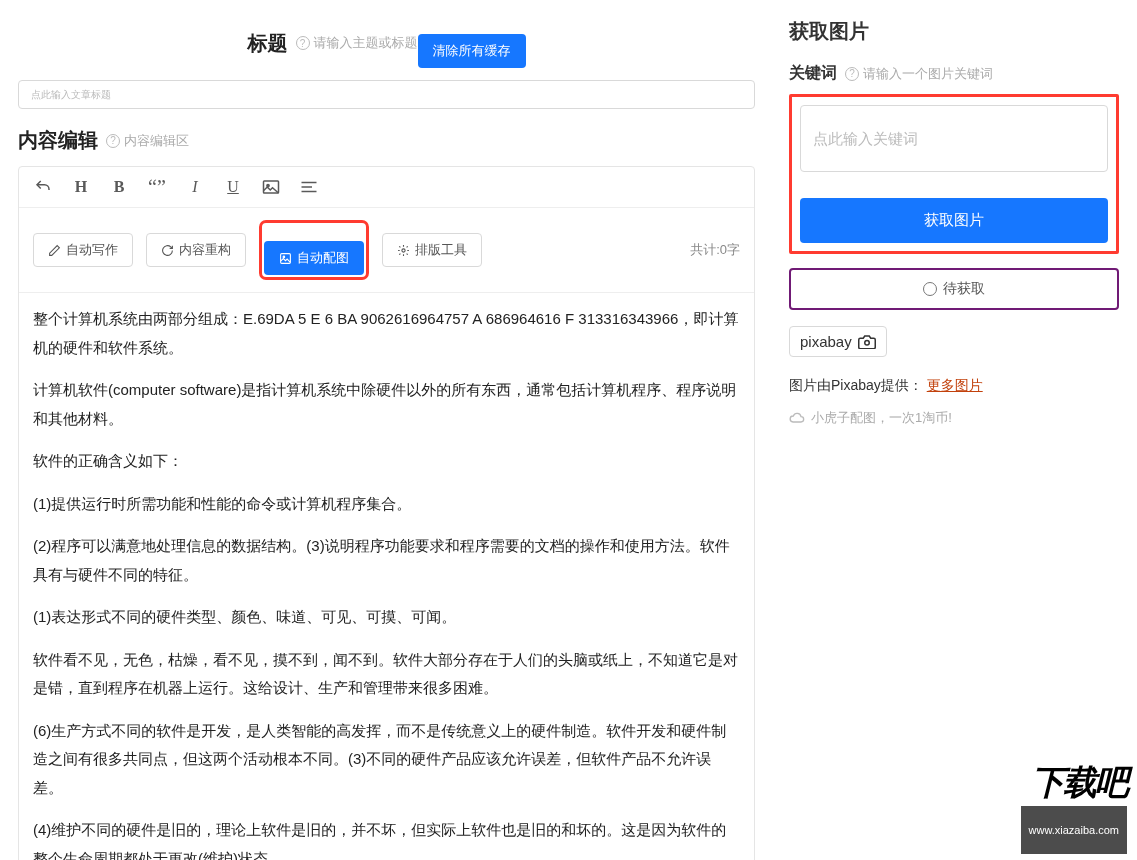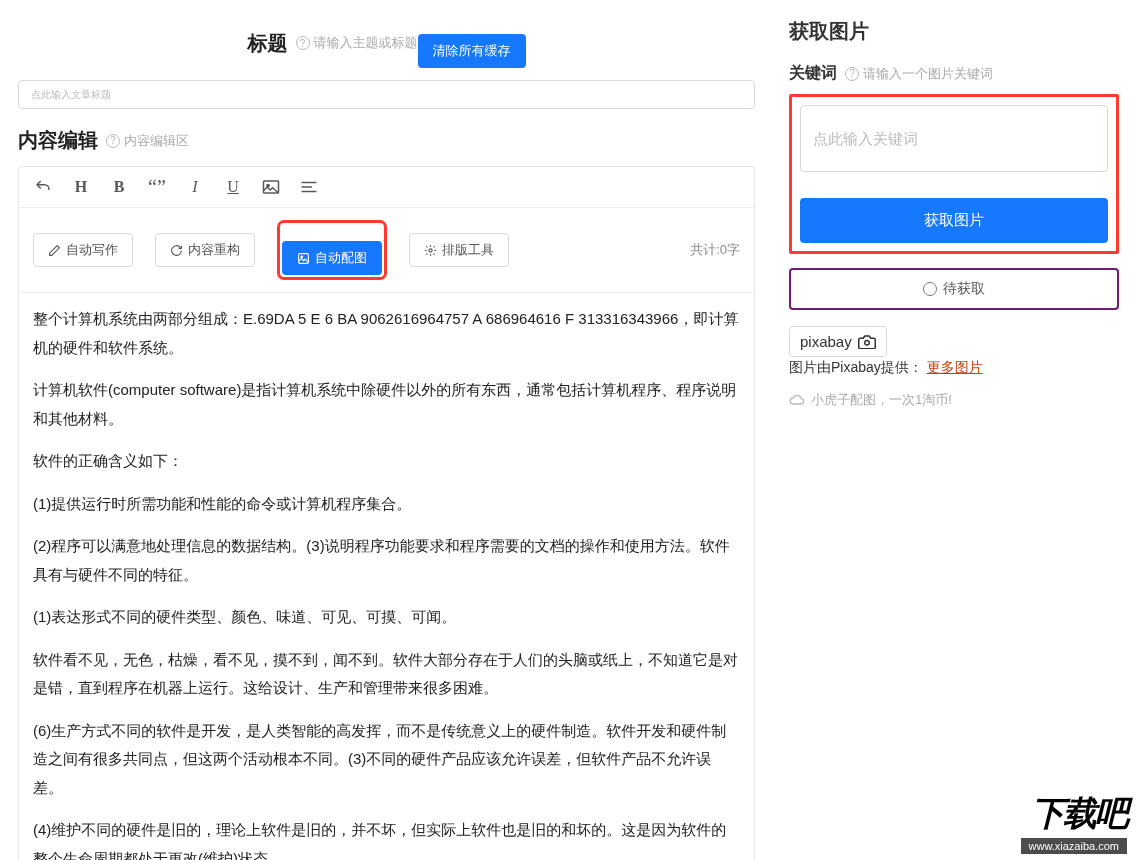--- a/index.html
+++ b/index.html
@@ -17,48 +17,48 @@
 .btn { display:inline-flex; align-items:center; gap:5px; border-radius:4px; padding:7px 14px; font-size:13px; cursor:pointer; border:1px solid transparent; }
 .btn-primary { background:#1677ff; color:#fff;margin-top:16px; }
 .btn-default { background:#fff; border:1px solid #d9d9d9; color:#555; }
 
 .title-input { width:100%; border:1px solid #d9d9d9; border-radius:4px; padding:8px 12px; font-size:10px; color:#333; margin-bottom:18px; }
 .title-input::placeholder { color:#bbb; }
 
 .editor-card { border:1px solid #e5e5e5; border-radius:4px; }
 .toolbar-row1 { display:flex; align-items:center; gap:18px; padding:10px 14px; border-bottom:1px solid #eee; }
 .tool-icon { color:#595959; font-size:16px; cursor:pointer; display:inline-flex; align-items:center; justify-content:center; width:20px; height:20px; }
-.toolbar-row2 { display:flex; align-items:center; gap:22px; padding:12px 14px; border-bottom:1px solid #eee; }
+.toolbar-row2 { display:flex; align-items:center; gap:13px; padding:12px 14px; border-bottom:1px solid #eee; }
 .word-count { margin-left:auto; color:#888; font-size:13px; }
 
 .highlight-box { border:3px solid #ff3b30; padding:2px; display:inline-flex; border-radius:7px; }
 
 .content-area { padding:12px 14px 20px; line-height:1.9; font-size:15px; color:#222; }
 .content-area p { margin-bottom:14px; }
 
 .keyword-box { border:3px solid #ff3b30; padding:8px; border-radius:2px; margin-bottom:14px; }
 .keyword-input { width:100%; border:1px solid #d9d9d9; border-radius:4px; padding:24px 12px; font-size:15px; margin-bottom:10px; }
 .keyword-input::placeholder { color:#bbb; }
 .btn-block { width:100%; justify-content:center; padding:12px; font-size:15px; }
 
 .pending-btn { width:100%; border:2px solid #701a75; border-radius:4px; background:#fff; padding:10px; display:flex; align-items:center; justify-content:center; gap:6px; color:#555; font-size:14px; cursor:pointer; margin-bottom:16px; }
 .circle-icon { width:14px; height:14px; border:1.5px solid #777; border-radius:50%; display:inline-block; }
 
-.pixabay-badge { border:1px solid #d9d9d9; border-radius:4px; padding:6px 10px; display:inline-flex; align-items:center; gap:6px; font-size:15px; font-weight:500; color:#333; margin-bottom:2px; }
+.pixabay-badge { border:1px solid #d9d9d9; border-radius:4px; padding:6px 10px; display:inline-flex; align-items:center; gap:6px; font-size:15px; font-weight:500; color:#333; margin-bottom:20px; }
 .camera-icon { width:18px; height:14px; display:inline-block; }
 
 .credit-line { font-size:14px; color:#333; margin-bottom:14px; }
 .credit-line a { color:#c2410c; text-decoration:underline; }
 
 .footer-note { font-size:13px; color:#aaa; display:flex; align-items:center; gap:6px; }
 .cloud-icon { width:16px; height:12px; }
 
 .watermark { position:absolute; right:10px; bottom:6px; text-align:right; }
 .watermark-main { font-size:34px; font-weight:900; color:#000; font-style:italic; letter-spacing:-2px; text-shadow:1px 1px 0 #fff; }
-.watermark-sub { font-size:11px; color:#666; background:rgba(0,0,0,0.7); color:#fff; padding:2px 8px; display:inline-block; }
+.watermark-sub { font-size:11px; color:#666; background:rgba(0,0,0,0.7); color:#fff; padding:18px 8px; display:inline-block; }
 
 .container { position:relative; }
 </style>
 </head>
 <body>
 
 <div class="container">
   <div class="main">
     <div class="section-header">
       <div class="section-title">

